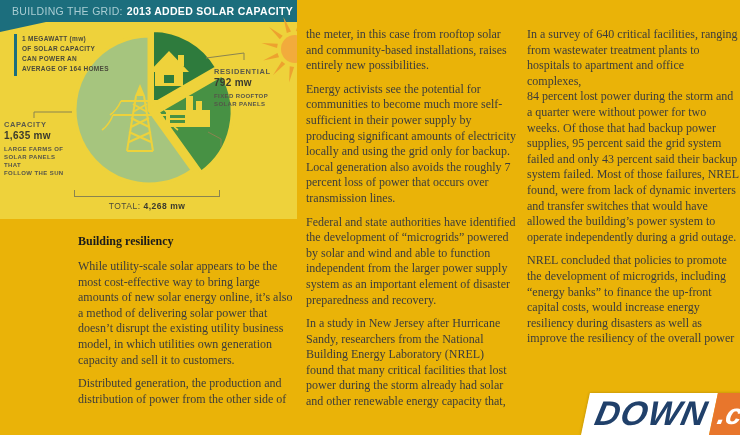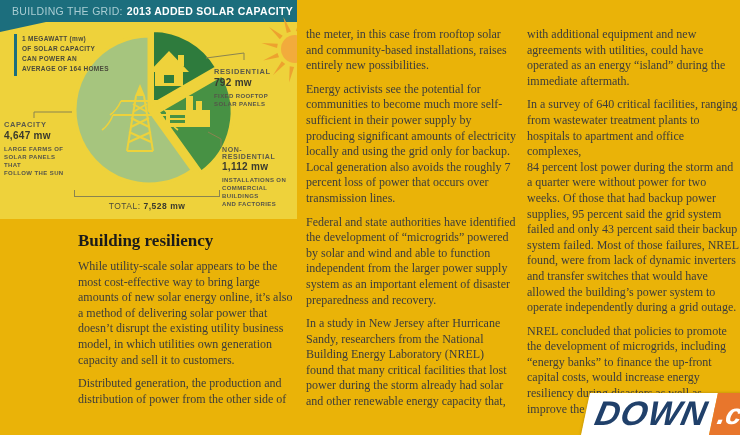--- a/index.html
+++ b/index.html
@@ -47,21 +47,21 @@
   
   .col{
     position:absolute;width:215px;
     font-family:"Liberation Serif", serif;font-size:12px;line-height:15.6px;color:#3c3c3c;
   }
   .col p{white-space:pre-line;margin:0 0 8px 0;}
   .col-left{left:78px;top:233px;}
   .col-mid{left:306px;top:27px;width:213px;}
   .col-right{left:527px;top:27px;width:212px;}
   .col h3{
-    font-size:17px;line-height:16px;color:#1b1b1b;margin:0 0 10px 0;font-weight:700;
+    font-size:12px;line-height:16px;color:#1b1b1b;margin:0 0 10px 0;font-weight:700;
   }
   
   .watermark{position:absolute;left:581px;top:393px;height:42px;z-index:5;}
   .wm-shape{
     display:flex;align-items:stretch;height:42px;transform:skewX(-12deg);
     transform-origin:bottom left;box-shadow:0 0 3px rgba(0,0,0,.25);
   }
   .wm-down{
     background:#ffffff;color:#20406a;font-weight:700;font-style:italic;
     font-size:34px;line-height:40px;padding:0 6px 0 10px;letter-spacing:1px;
@@ -138,43 +138,36 @@
     <div class="ig-note">
       <div class="note-bar"></div>
       <div class="note-text">1 MEGAWATT (mw)
 OF SOLAR CAPACITY
 CAN POWER AN
 AVERAGE OF 164 HOMES</div>
     </div>
 
     <div class="pie-label lbl-utility">
       <div class="lbl-name">CAPACITY</div>
-      <div class="lbl-value">4,647 mw</div>
+      <div class="lbl-value">1,635 mw</div>
       <div class="lbl-desc">LARGE FARMS OF
 SOLAR PANELS THAT
 FOLLOW THE SUN</div>
     </div>
     <div class="pie-label lbl-residential">
       <div class="lbl-name">RESIDENTIAL</div>
       <div class="lbl-value">792 mw</div>
       <div class="lbl-desc">FIXED ROOFTOP
 SOLAR PANELS</div>
     </div>
-    <div class="pie-label lbl-nonres">
-      <div class="lbl-name">NON-RESIDENTIAL</div>
-      <div class="lbl-value">1,112 mw</div>
-      <div class="lbl-desc">INSTALLATIONS ON
-COMMERCIAL BUILDINGS
-AND FACTORIES</div>
-    </div>
 
     <div class="ig-total-bracket"></div>
     <div class="ig-total">
       <span>TOTAL:</span>
-      <b>7,528 mw</b>
+      <b>4,268 mw</b>
     </div>
   </div>
 
   <div class="col col-left">
     <h3>Building resiliency</h3>
     <p>While utility-scale solar appears to be the
 most cost-effective way to bring large
 amounts of new solar energy online, it’s also
 a method of delivering solar power that
 doesn’t disrupt the existing utility business
@@ -204,24 +197,20 @@
 preparedness and recovery.</p>
     <p>In a study in New Jersey after Hurricane
 Sandy, researchers from the National
 Building Energy Laboratory (NREL)
 found that many critical facilities that lost
 power during the storm already had solar
 and other renewable energy capacity that,</p>
   </div>
 
   <div class="col col-right">
-    <p>with additional equipment and new
-agreements with utilities, could have
-operated as an energy “island” during the
-immediate aftermath.</p>
     <p>In a survey of 640 critical facilities, ranging
 from wastewater treatment plants to
 hospitals to apartment and office complexes,
 84 percent lost power during the storm and
 a quarter were without power for two
 weeks. Of those that had backup power
 supplies, 95 percent said the grid system
 failed and only 43 percent said their backup
 system failed. Most of those failures, NREL
 found, were from lack of dynamic inverters

